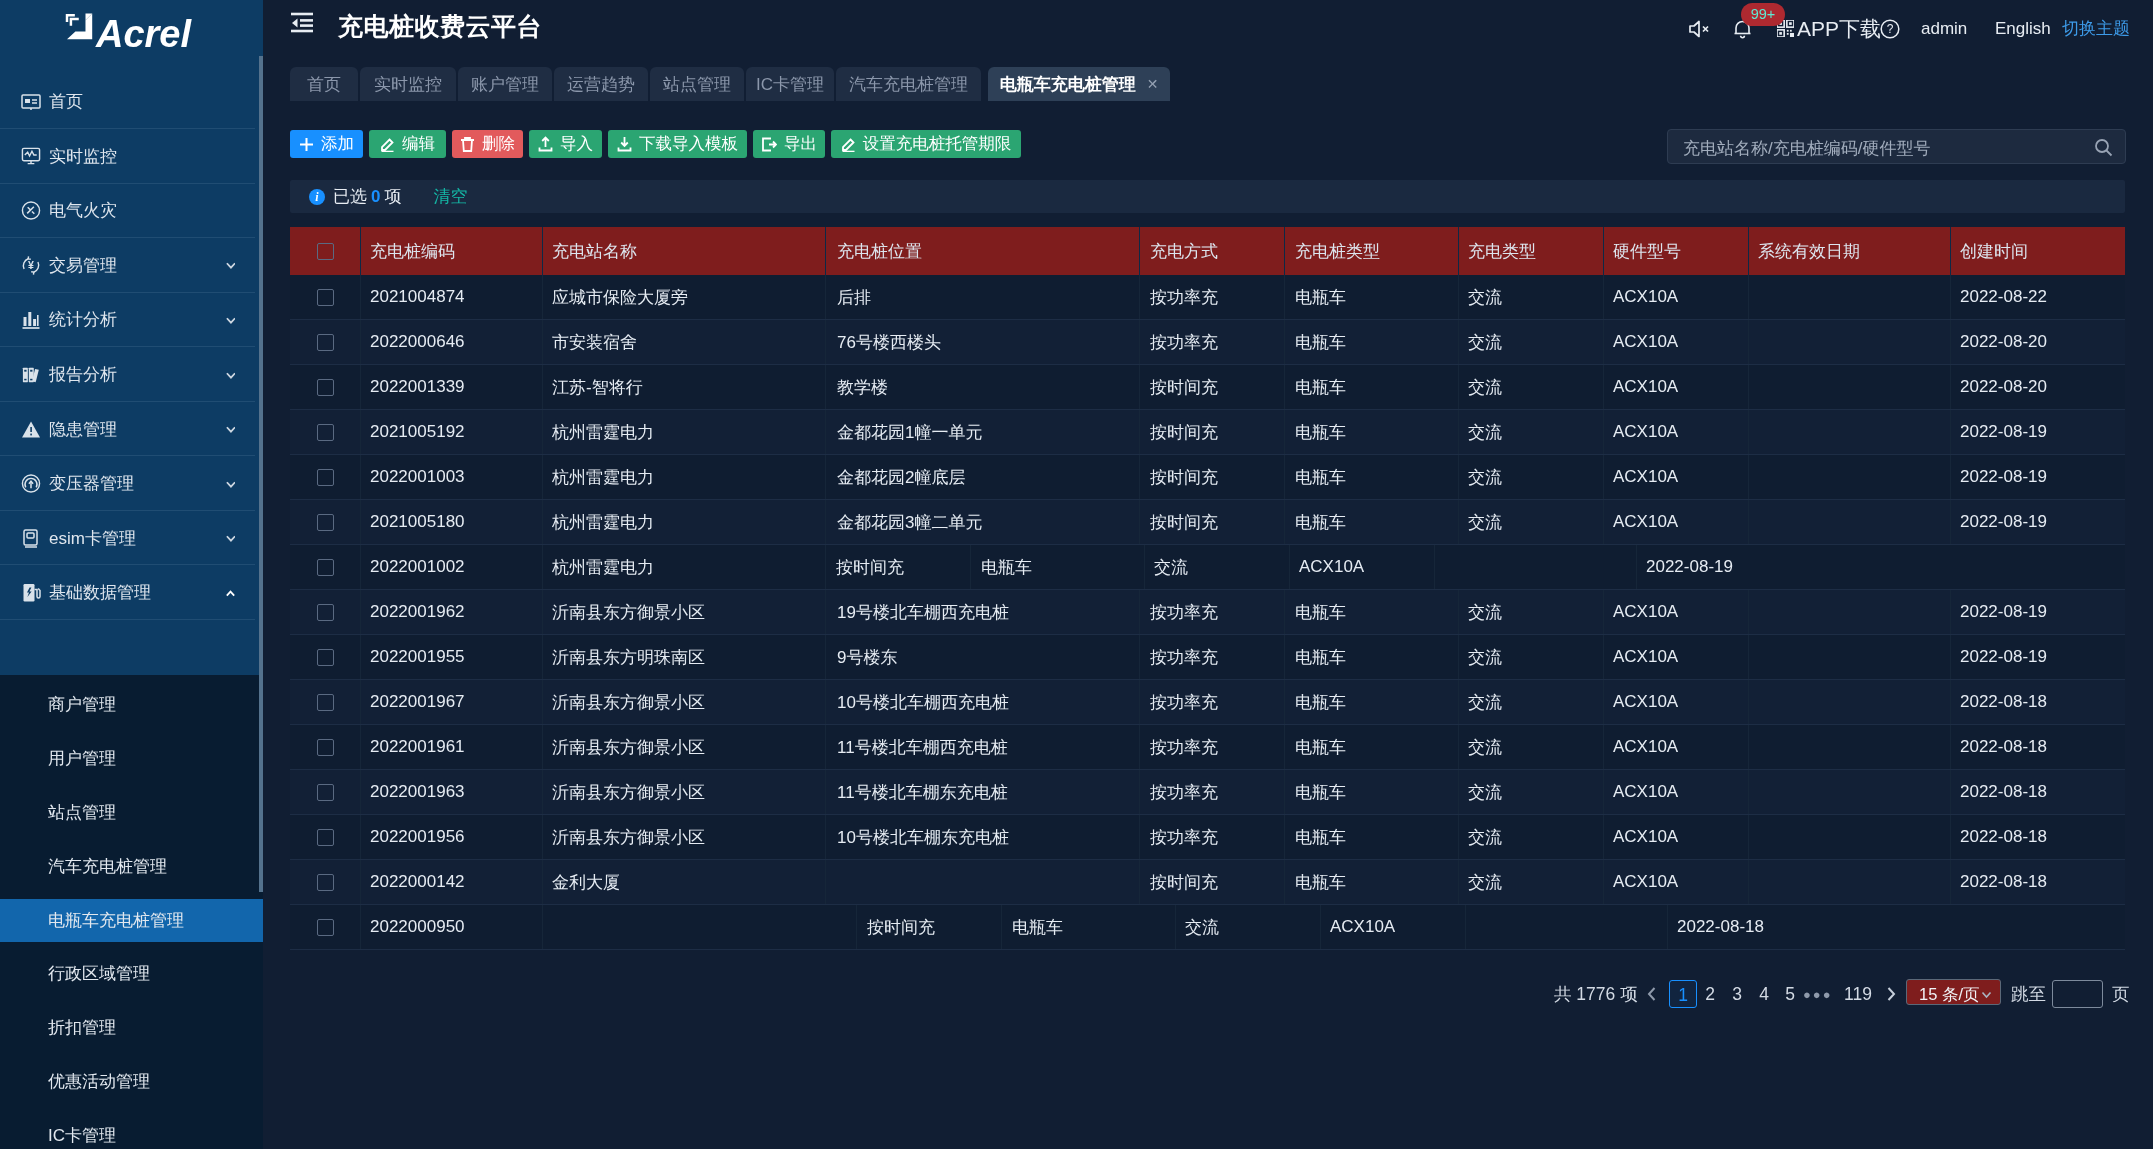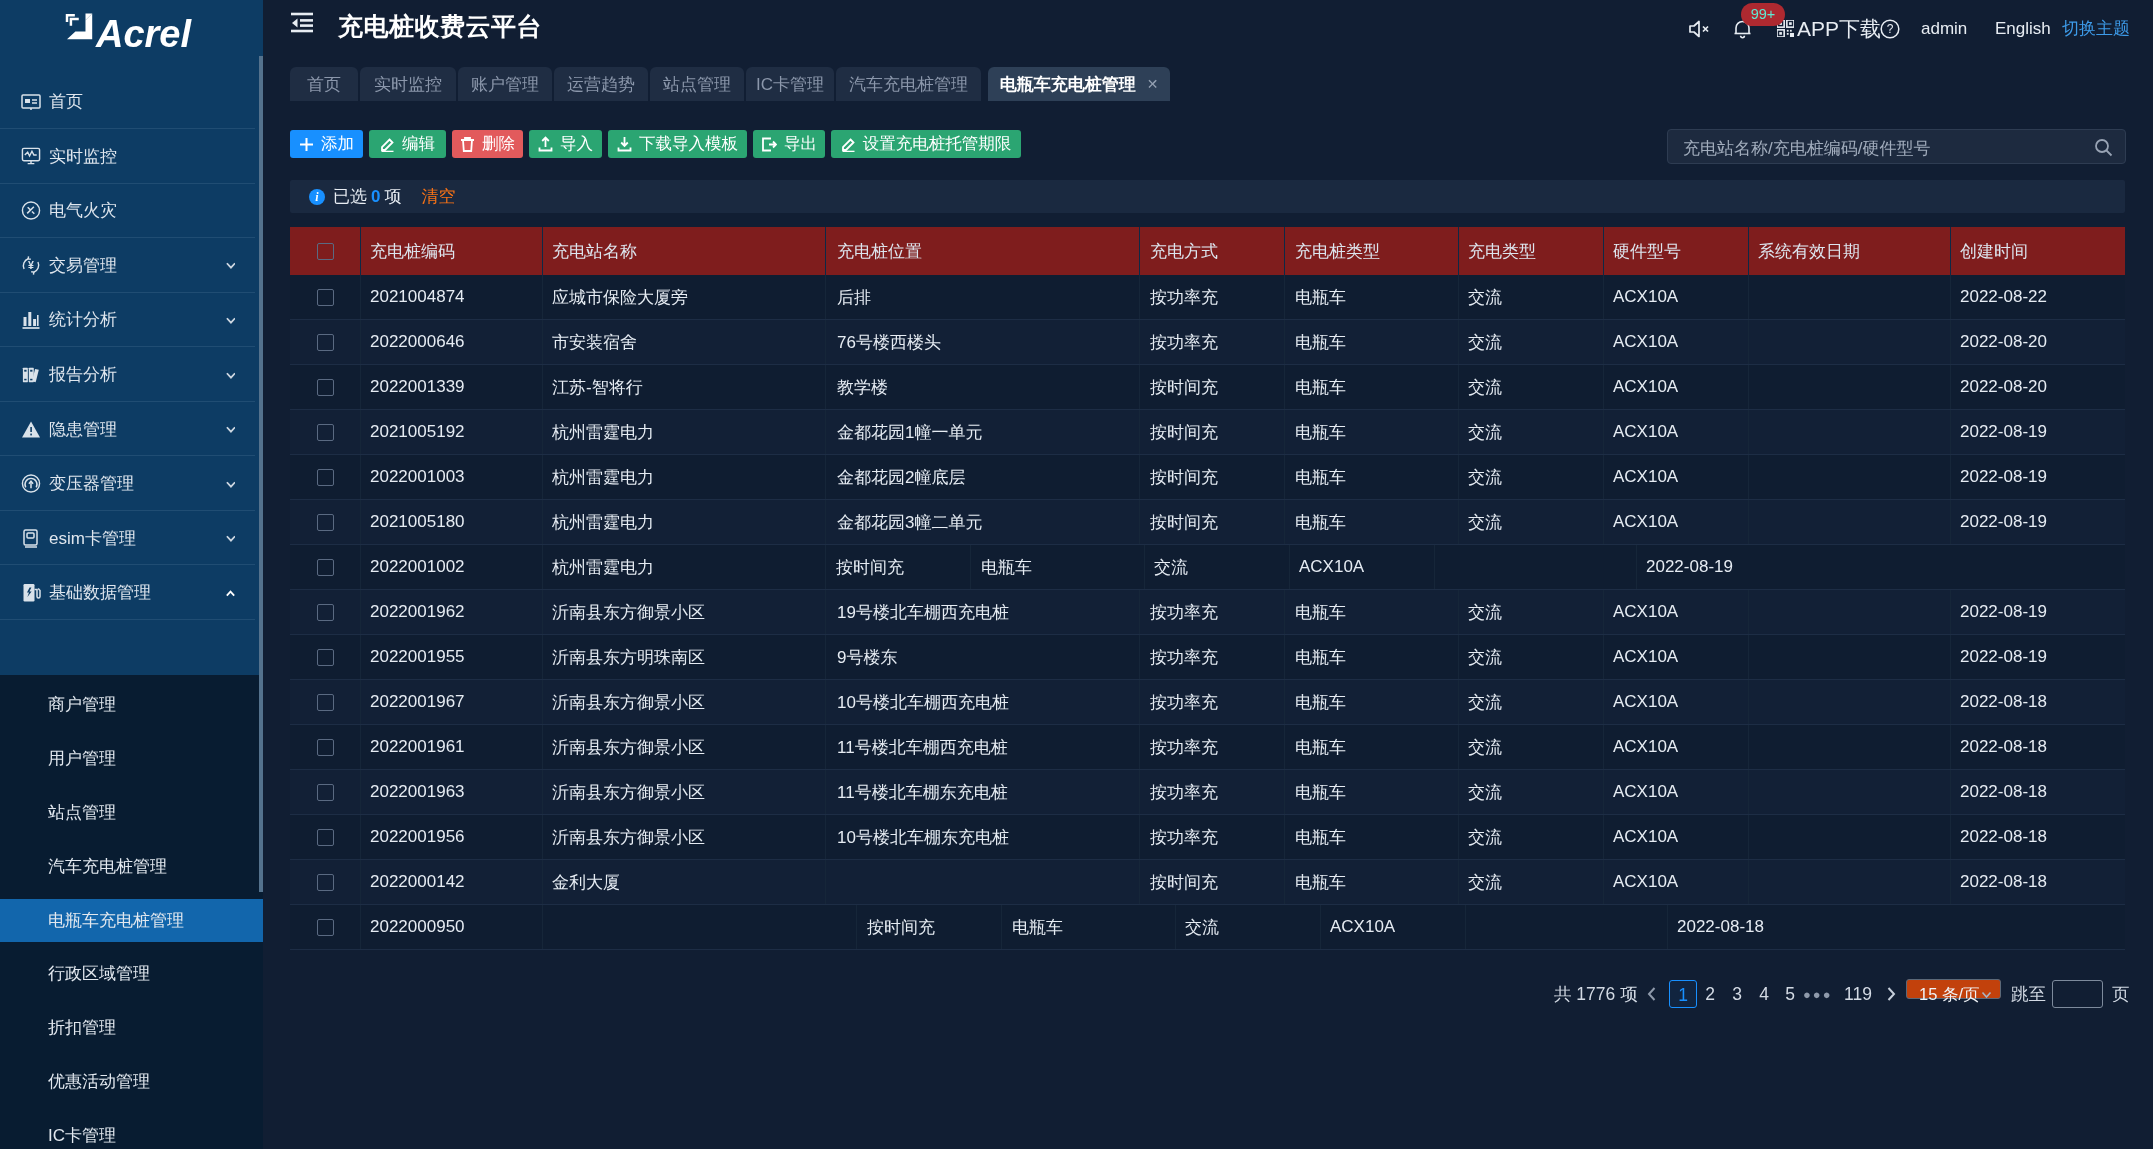--- a/index.html
+++ b/index.html
@@ -47,21 +47,21 @@
 .btn-green { background:#2ba572; }
 .btn-red { background:#e25a5c; }
 .search { position:absolute; left:1667px; top:129px; width:459px; height:35px; background:#1d2a3f; border:1px solid #2e3c52; border-radius:4px; }
 .search .ph { position:absolute; left:15px; top:7px; font-size:17px; color:#a2adbd; }
 .search svg { position:absolute; right:12px; top:8px; }
 
 .infobar { position:absolute; left:290px; top:180px; width:1835px; height:33px; background:#1a2940; border-radius:2px; display:flex; align-items:center; font-size:17px; }
 .infobar .i-ic { width:16px; height:16px; background:#1890ff; border-radius:50%; margin-left:19px; color:#fff; font-size:12px; font-weight:bold; text-align:center; line-height:16px; font-family:"Liberation Serif",serif; font-style:italic; }
 .infobar .t1 { margin-left:8px; color:#e8edf3; }
 .infobar .n { color:#1890ff; font-weight:bold; margin:0 4px; }
-.infobar .clear { margin-left:20px; color:#f97316; }
+.infobar .clear { margin-left:32px; color:#14b8a6; }
 
 .table { position:absolute; left:290px; top:227px; width:1835px; }
 .thead { display:flex; height:48px; background:#7f1d1d; }
 .trow { display:flex; height:45px; border-bottom:1px solid #1d2d45; }
 .trow.odd { background:#0f1d31; }
 .trow.even { background:#122036; }
 .cell { display:flex; align-items:center; font-size:17px; color:#e6ecf3; overflow:hidden; white-space:nowrap; flex-shrink:0; }
 .thead .cell { color:#dde5ee; border-left:1px solid #0d2946; }
 .trow .cell { border-left:1px solid #162639; }
 .cell.c0 { width:70px; justify-content:center; border-left:none !important; }
@@ -73,21 +73,21 @@
 .cell.c6 { width:145px; padding-left:9px; }
 .cell.c7 { width:145px; padding-left:9px; }
 .cell.c8 { width:202px; padding-left:9px; }
 .cell.c9 { width:175px; padding-left:9px; }
 .cbox { width:17px; height:17px; border:1px solid #5a6a82; border-radius:2px; background:transparent; }
 
 .pager { position:absolute; top:978px; left:0; width:2125px; height:32px; }
 .pg { position:absolute; top:0; height:32px; display:flex; align-items:center; font-size:17.5px; color:#d3dae4; }
 .pnum { position:absolute; top:2px; width:28px; height:28px; text-align:center; line-height:28px; font-size:17.5px; color:#d3dae4; }
 .pnum.cur { border:1px solid #1890ff; border-radius:3px; color:#1890ff; background:rgba(24,144,255,0.06); }
-.psel { position:absolute; left:1906px; top:1px; width:95px; height:20px; background:#c2410c; border:1px solid #5b6878; border-radius:3px; color:#f0f3f7; font-size:16.5px; line-height:28px; padding-left:12px; }
+.psel { position:absolute; left:1906px; top:1px; width:95px; height:26px; background:#7f1d1d; border:1px solid #5b6878; border-radius:3px; color:#f0f3f7; font-size:16.5px; line-height:28px; padding-left:12px; }
 .pjump { position:absolute; left:2052px; top:2px; width:51px; height:28px; border:1px solid #7d8a9c; border-radius:3px; background:transparent; }
 </style>
 </head>
 <body>
 
 <div class="sidebar">
   <div class="logo">
     <svg width="140" height="48" viewBox="0 0 140 48">
       <g transform="translate(3,5.5) scale(1.12)">
         <path d="M0 7.5 V1.5 H7 M3.5 11 V5 H10.5" stroke="#fff" stroke-width="2.2" fill="none"></path>

